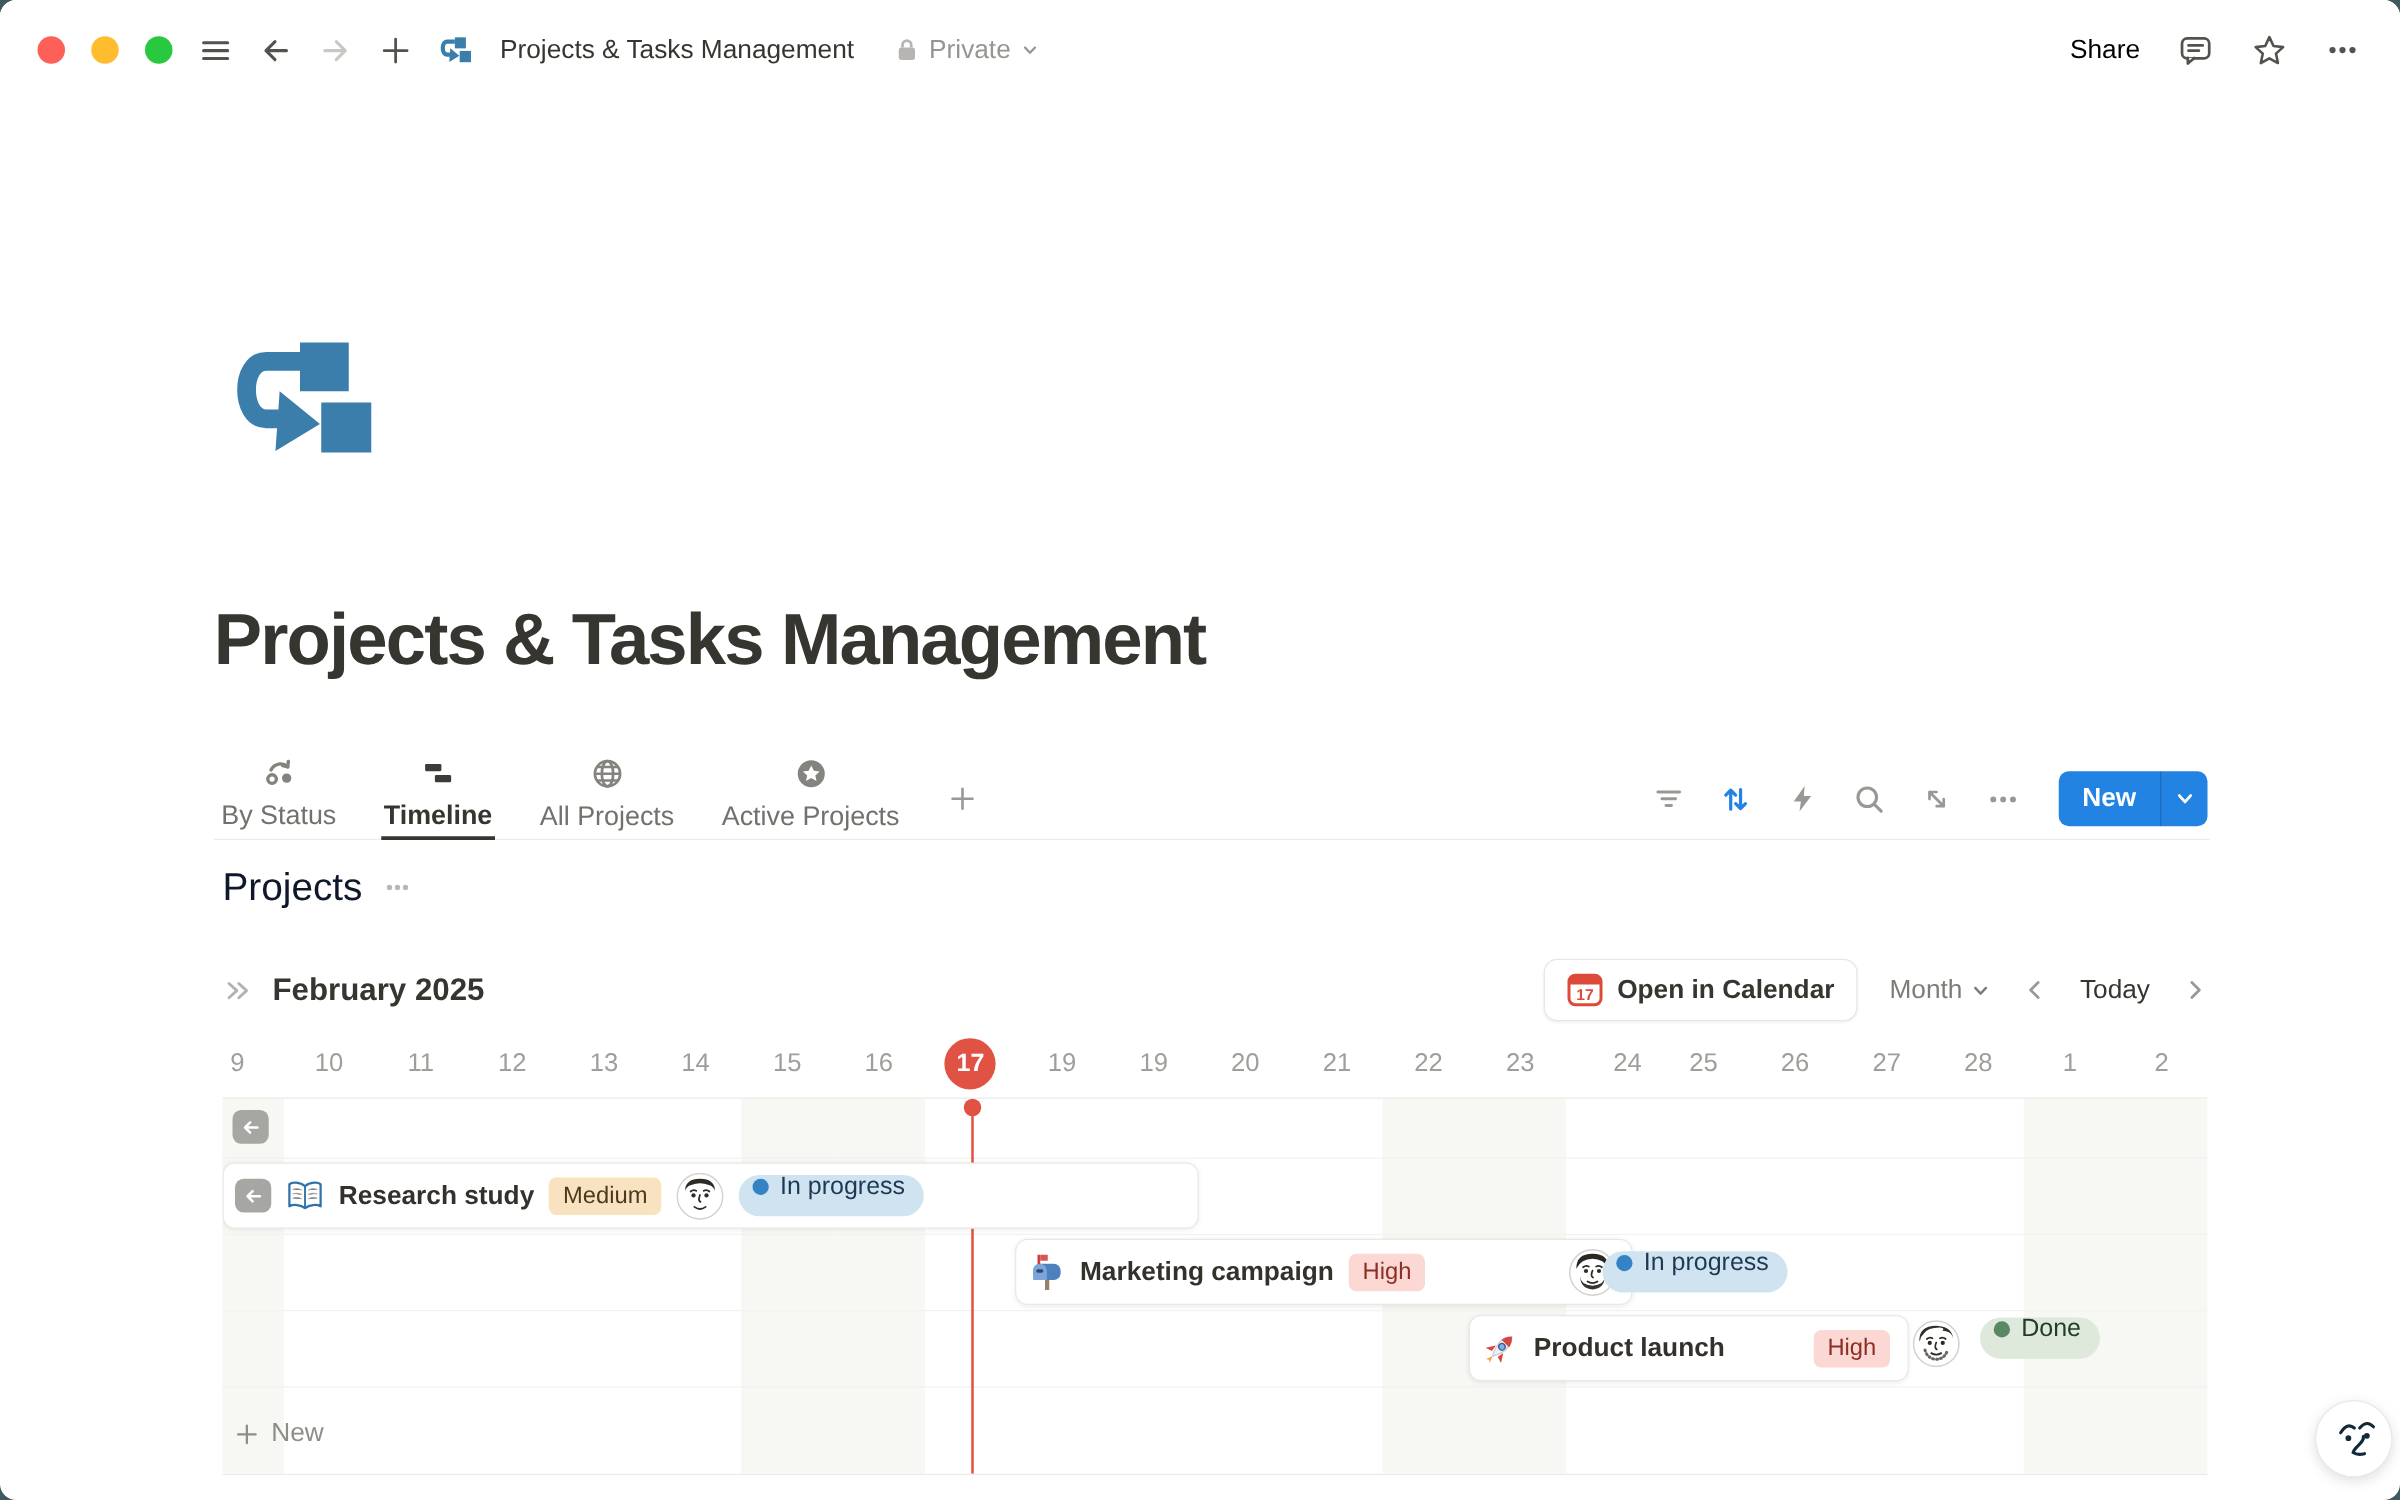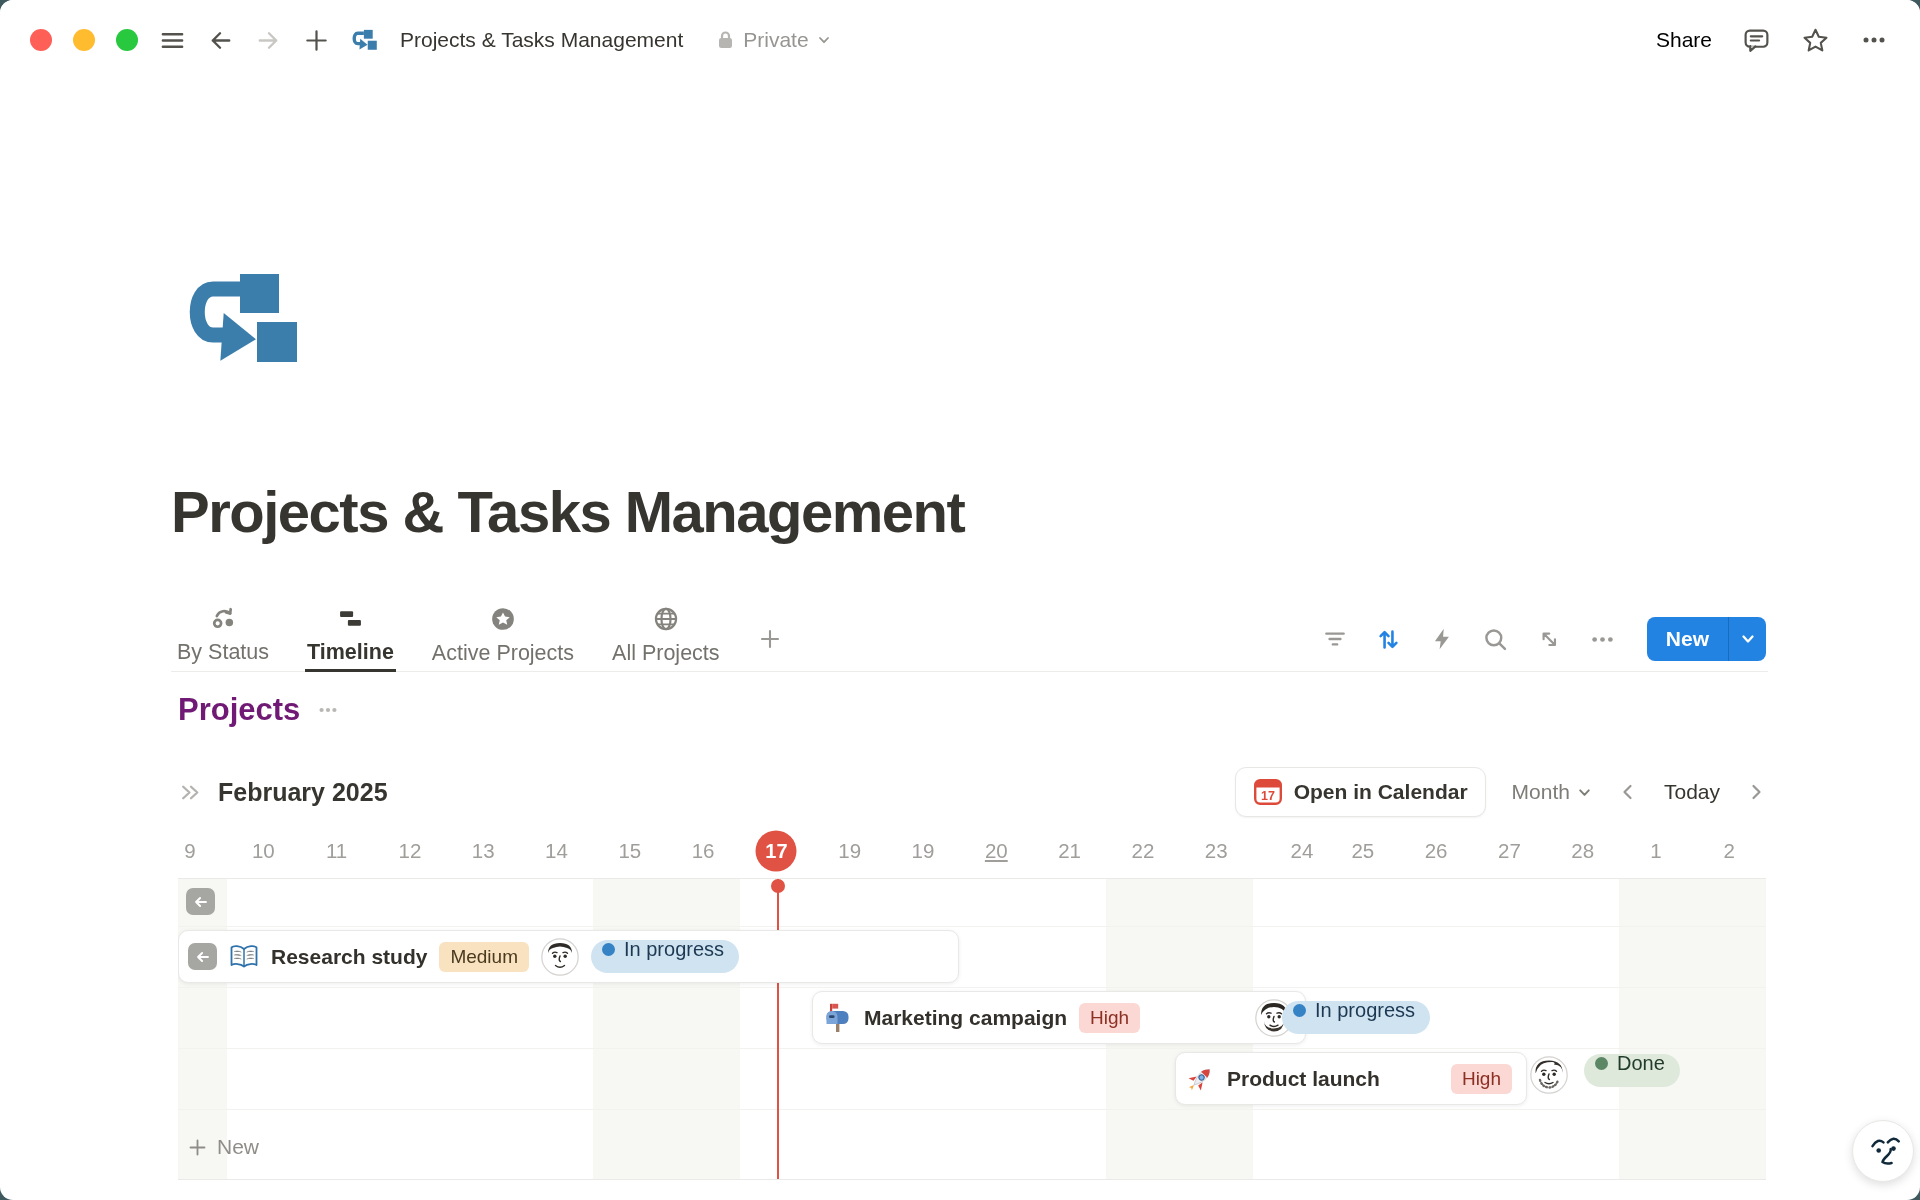--- a/index.html
+++ b/index.html
@@ -36,21 +36,21 @@
   .tab-add { display:flex; align-items:center; color:#9a9894; padding:0 2px; }
   .viewbar { position:absolute; right:2px; top:0; height:100%; display:flex; align-items:center; gap:27px; }
   .vb-icon { color:#9a9894; display:flex; }
   .vb-icon.sort { color:#2383e2; }
   .new-btn { display:flex; align-items:stretch; height:44px; border-radius:8px; overflow:hidden; background:#2383e2; color:#fff; margin-left:4px; }
   .new-btn .nb-main { display:flex; align-items:center; padding:0 19px; font-size:21px; font-weight:700; }
   .new-btn .nb-chev { display:flex; align-items:center; justify-content:center; width:38px; border-left:1px solid rgba(12,60,120,.35); }
 
   
   .section-head { position:absolute; left:178px; top:692px; display:flex; align-items:center; gap:17px; }
-  .section-title { font-size:31px; font-weight:700; color:#701a75; }
+  .section-title { font-size:31px; font-weight:400; color:#0f172a; }
   .dots-sm { color:#b9b7b3; display:flex; }
 
   
   .controls { position:absolute; left:178px; top:766px; width:1588px; height:52px; display:flex; align-items:center; }
   .ctl-left { display:flex; align-items:center; gap:15px; }
   .dbl-chevron { color:#b4b2ae; display:flex; }
   .month-label { font-size:25px; font-weight:600; color:#37352f; }
   .ctl-right { margin-left:auto; display:flex; align-items:center; gap:26px; }
   .cal-btn { display:flex; align-items:center; gap:11px; height:50px; padding:0 17px; border:1px solid #e7e7e5; border-radius:11px; background:#fff; box-shadow:0 1px 2px rgba(0,0,0,.05); font-size:21px; font-weight:600; color:#37352f; }
   .scale-dd { display:flex; align-items:center; gap:7px; color:#7e7c77; font-size:21px; }
@@ -209,34 +209,34 @@
         <svg width="25" height="25" viewBox="0 0 24 24">
             <g fill="currentColor">
               <rect x="2" y="5" width="12.5" height="5.5" rx="1"></rect>
               <rect x="9.5" y="13.5" width="12.5" height="5.5" rx="1"></rect>
             </g>
           </svg>
         <span>Timeline</span>
       </div>
       <div class="tab">
         <svg width="26" height="26" viewBox="0 0 24 24">
-            <circle cx="12" cy="12" r="10" fill="currentColor"></circle>
-            <path d="M12 5.9l1.9 3.9 4.3.5-3.2 2.9.9 4.2-3.9-2.2-3.9 2.2.9-4.2-3.2-2.9 4.3-.5z" fill="#fff"></path>
-          </svg>
-        <span>Active Projects</span>
-      </div>
-      <div class="tab">
-        <svg width="26" height="26" viewBox="0 0 24 24">
             <g stroke="currentColor" stroke-width="2" fill="none">
               <circle cx="12" cy="12" r="9.3"></circle>
               <ellipse cx="12" cy="12" rx="4.2" ry="9.3"></ellipse>
               <path d="M2.7 12h18.6M4 7h16M4 17h16" stroke-width="1.7"></path>
             </g>
           </svg>
         <span>All Projects</span>
+      </div>
+      <div class="tab">
+        <svg width="26" height="26" viewBox="0 0 24 24">
+            <circle cx="12" cy="12" r="10" fill="currentColor"></circle>
+            <path d="M12 5.9l1.9 3.9 4.3.5-3.2 2.9.9 4.2-3.9-2.2-3.9 2.2.9-4.2-3.2-2.9 4.3-.5z" fill="#fff"></path>
+          </svg>
+        <span>Active Projects</span>
       </div>
       <div class="tab-add">
         <svg width="24" height="24" viewBox="0 0 24 24">
             <g stroke="currentColor" stroke-width="2.1" stroke-linecap="round">
               <path d="M12 4v16M4 12h16"></path>
             </g>
           </svg>
       </div>
     </div>
     <div class="viewbar">
@@ -353,21 +353,21 @@
       <div class="day" style="left: 85.3px;">10</div>
       <div class="day" style="left: 158.6px;">11</div>
       <div class="day" style="left: 231.9px;">12</div>
       <div class="day" style="left: 305.2px;">13</div>
       <div class="day" style="left: 378.5px;">14</div>
       <div class="day" style="left: 451.8px;">15</div>
       <div class="day" style="left: 525.1px;">16</div>
       <div class="day today" style="left: 598.4px;">17</div>
       <div class="day" style="left: 671.7px;">19</div>
       <div class="day" style="left: 745px;">19</div>
-      <div class="day" style="left: 818.3px; text-decoration: underline;">20</div>
+      <div class="day" style="left: 818.3px;">20</div>
       <div class="day" style="left: 891.6px;">21</div>
       <div class="day" style="left: 964.9px;">22</div>
       <div class="day" style="left: 1038.2px;">23</div>
       <div class="day" style="left: 1124px;">24</div>
       <div class="day" style="left: 1184.8px;">25</div>
       <div class="day" style="left: 1258.1px;">26</div>
       <div class="day" style="left: 1331.4px;">27</div>
       <div class="day" style="left: 1404.7px;">28</div>
       <div class="day" style="left: 1478px;">1</div>
       <div class="day" style="left: 1551.3px;">2</div>

